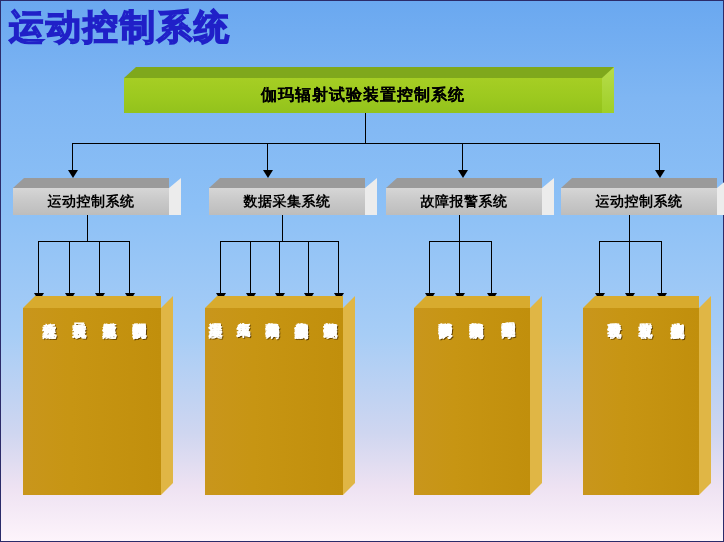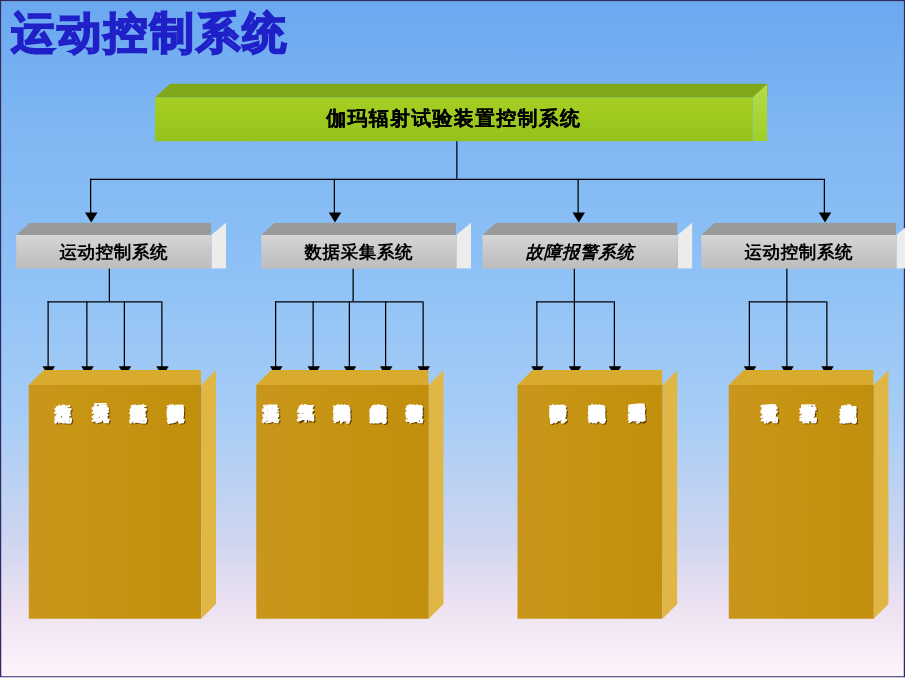--- a/index.html
+++ b/index.html
@@ -140,21 +140,21 @@
     <div class="face" style="left:0;top:10px;width:156px;height:27px;">
       <span>数据采集系统</span>
     </div>
   </div>
 
   <div class="box3d grey" style="left:385px;top:177px;width:168px;height:37px;">
     <div class="side" style="left:0;top:0;width:156px;height:10px;background:#9a9a9a;
                 clip-path:polygon(11px 0,100% 0,100% 100%,0 100%);"></div>
     <div class="side" style="left:156px;top:0;width:12px;height:37px;background:#ececec;
                 clip-path:polygon(0 10px,100% 0,100% 100%,0 100%);"></div>
-    <div class="face" style="left:0;top:10px;width:156px;height:27px;font-style:italic;">
+    <div class="face" style="left:0;top:10px;width:156px;height:27px;">
       <span>故障报警系统</span>
     </div>
   </div>
 
   <div class="box3d grey" style="left:560px;top:177px;width:168px;height:37px;">
     <div class="side" style="left:0;top:0;width:156px;height:10px;background:#9a9a9a;
                 clip-path:polygon(11px 0,100% 0,100% 100%,0 100%);"></div>
     <div class="side" style="left:156px;top:0;width:12px;height:37px;background:#ececec;
                 clip-path:polygon(0 10px,100% 0,100% 100%,0 100%);"></div>
     <div class="face" style="left:0;top:10px;width:156px;height:27px;">

